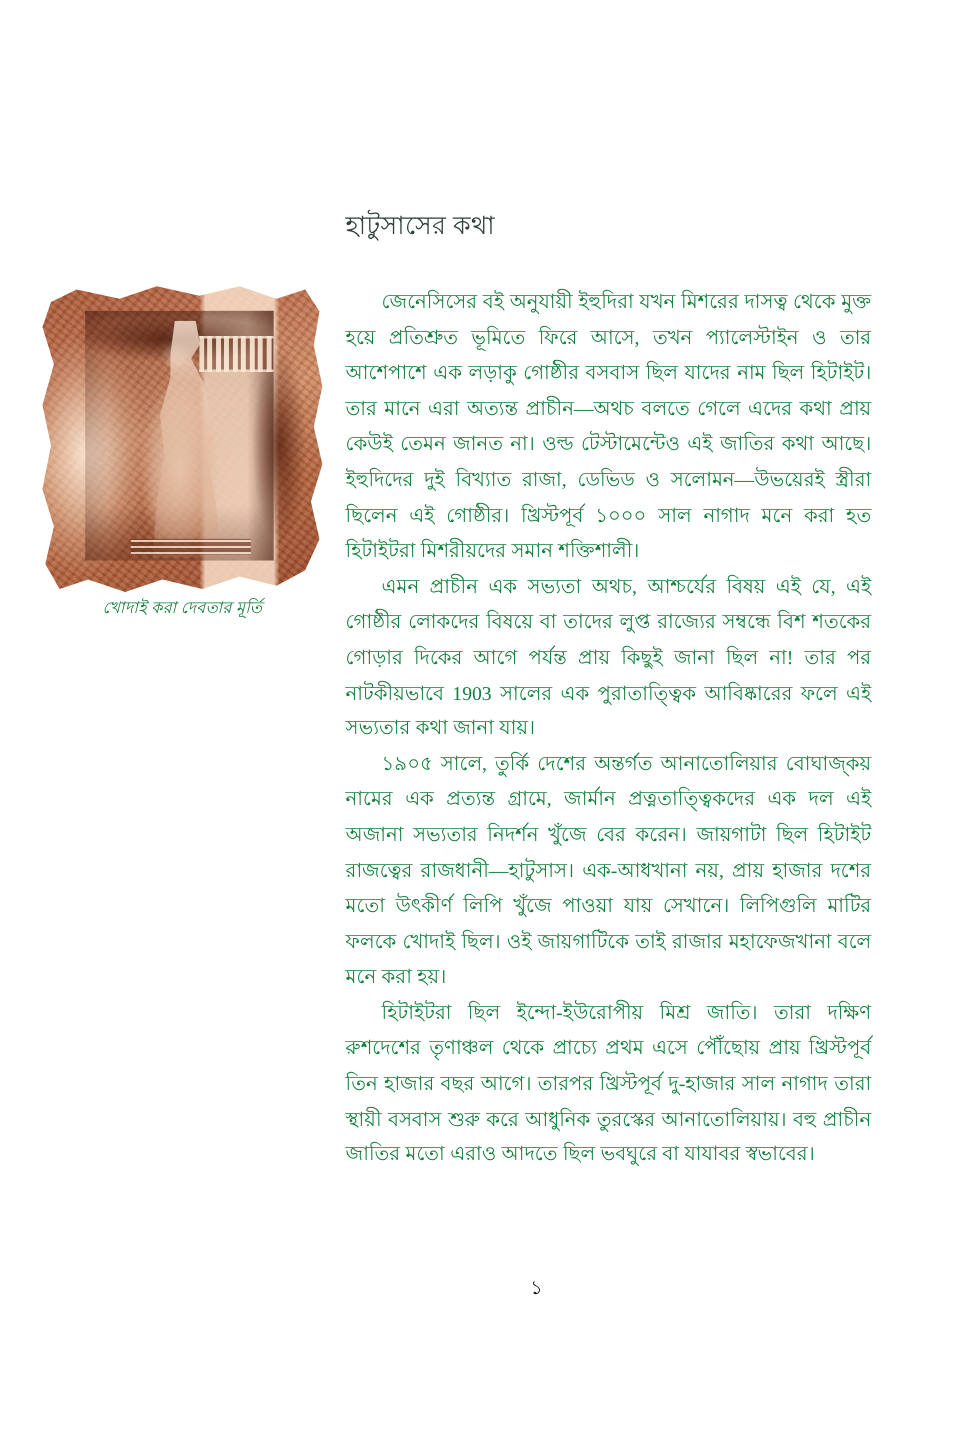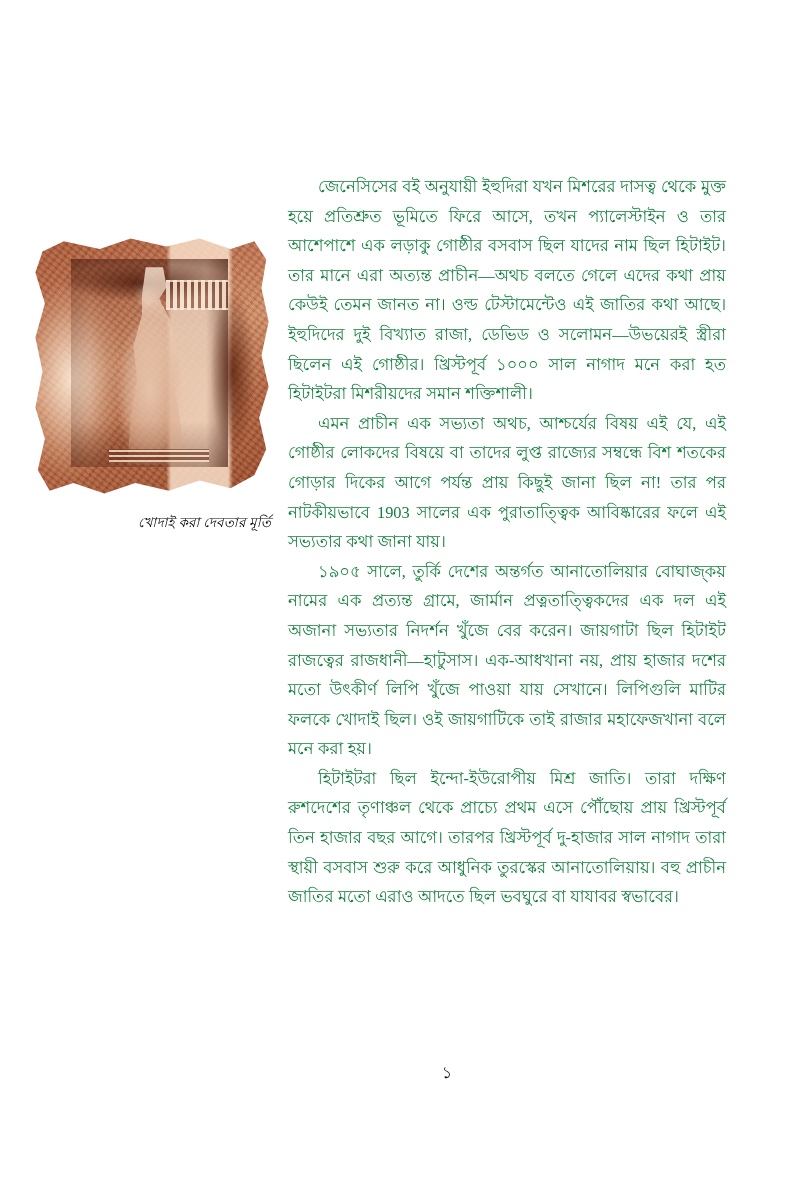--- a/index.html
+++ b/index.html
@@ -129,26 +129,26 @@
     width: 42%;
     height: 5%;
     background: repeating-linear-gradient(0deg,
       rgba(248,228,210,0.80) 0px, rgba(248,228,210,0.80) 2px,
       rgba(104,48,26,0.55) 2px, rgba(104,48,26,0.55) 5px);
     filter: blur(0.4px);
     pointer-events: none;
   }
 
   #figure-caption {
-    margin-top: 16px;
+    margin-top: 0;
     width: 238px;
-    text-align: right;
+    text-align: center;
     font-size: 13.5px;
     font-style: italic;
-    color: #000000;
+    color: #15803d;
     letter-spacing: 0.2px;
   }
 
   
   #text-column {
     position: absolute;
     left: 288px;
     top: 172px;
     width: 438px;
   }
@@ -197,20 +197,21 @@
       <div id="relief-inner-shadow"></div>
       <div id="relief-figure"></div>
       <div id="relief-inscription"></div>
       <div id="relief-base"></div>
     </div>
     <div id="figure-caption">খোদাই করা দেবতার মূর্তি</div>
   </div>
 
   <div id="text-column">
 
+    <h1 id="chapter-title">হাটুসাসের কথা</h1>
 
     <p class="para indent">জেনেসিসের বই অনুযায়ী ইহুদিরা যখন মিশরের দাসত্ব থেকে মুক্ত হয়ে প্রতিশ্রুত ভূমিতে ফিরে আসে, তখন প্যালেস্টাইন ও তার আশেপাশে এক লড়াকু গোষ্ঠীর বসবাস ছিল যাদের নাম ছিল হিটাইট। তার মানে এরা অত্যন্ত প্রাচীন—অথচ বলতে গেলে এদের কথা প্রায় কেউই তেমন জানত না। ওল্ড টেস্টামেন্টেও এই জাতির কথা আছে। ইহুদিদের দুই বিখ্যাত রাজা, ডেভিড ও সলোমন—উভয়েরই স্ত্রীরা ছিলেন এই গোষ্ঠীর। খ্রিস্টপূর্ব ১০০০ সাল নাগাদ মনে করা হত হিটাইটরা মিশরীয়দের সমান শক্তিশালী।</p>
 
     <p class="para indent">এমন প্রাচীন এক সভ্যতা অথচ, আশ্চর্যের বিষয় এই যে, এই গোষ্ঠীর লোকদের বিষয়ে বা তাদের লুপ্ত রাজ্যের সম্বন্ধে বিশ শতকের গোড়ার দিকের আগে পর্যন্ত প্রায় কিছুই জানা ছিল না! তার পর নাটকীয়ভাবে 1903 সালের এক পুরাতাত্ত্বিক আবিষ্কারের ফলে এই সভ্যতার কথা জানা যায়।</p>
 
     <p class="para indent">১৯০৫ সালে, তুর্কি দেশের অন্তর্গত আনাতোলিয়ার বোঘাজ্কয় নামের এক প্রত্যন্ত গ্রামে, জার্মান প্রত্নতাত্ত্বিকদের এক দল এই অজানা সভ্যতার নিদর্শন খুঁজে বের করেন। জায়গাটা ছিল হিটাইট রাজত্বের রাজধানী—হাটুসাস। এক-আধখানা নয়, প্রায় হাজার দশের মতো উৎকীর্ণ লিপি খুঁজে পাওয়া যায় সেখানে। লিপিগুলি মাটির ফলকে খোদাই ছিল। ওই জায়গাটিকে তাই রাজার মহাফেজখানা বলে মনে করা হয়।</p>
 
 
     <p class="para indent">হিটাইটরা ছিল ইন্দো-ইউরোপীয় মিশ্র জাতি। তারা দক্ষিণ রুশদেশের তৃণাঞ্চল থেকে প্রাচ্যে প্রথম এসে পৌঁছোয় প্রায় খ্রিস্টপূর্ব তিন হাজার বছর আগে। তারপর খ্রিস্টপূর্ব দু-হাজার সাল নাগাদ তারা স্থায়ী বসবাস শুরু করে আধুনিক তুরস্কের আনাতোলিয়ায়। বহু প্রাচীন জাতির মতো এরাও আদতে ছিল ভবঘুরে বা যাযাবর স্বভাবের।</p>
 

